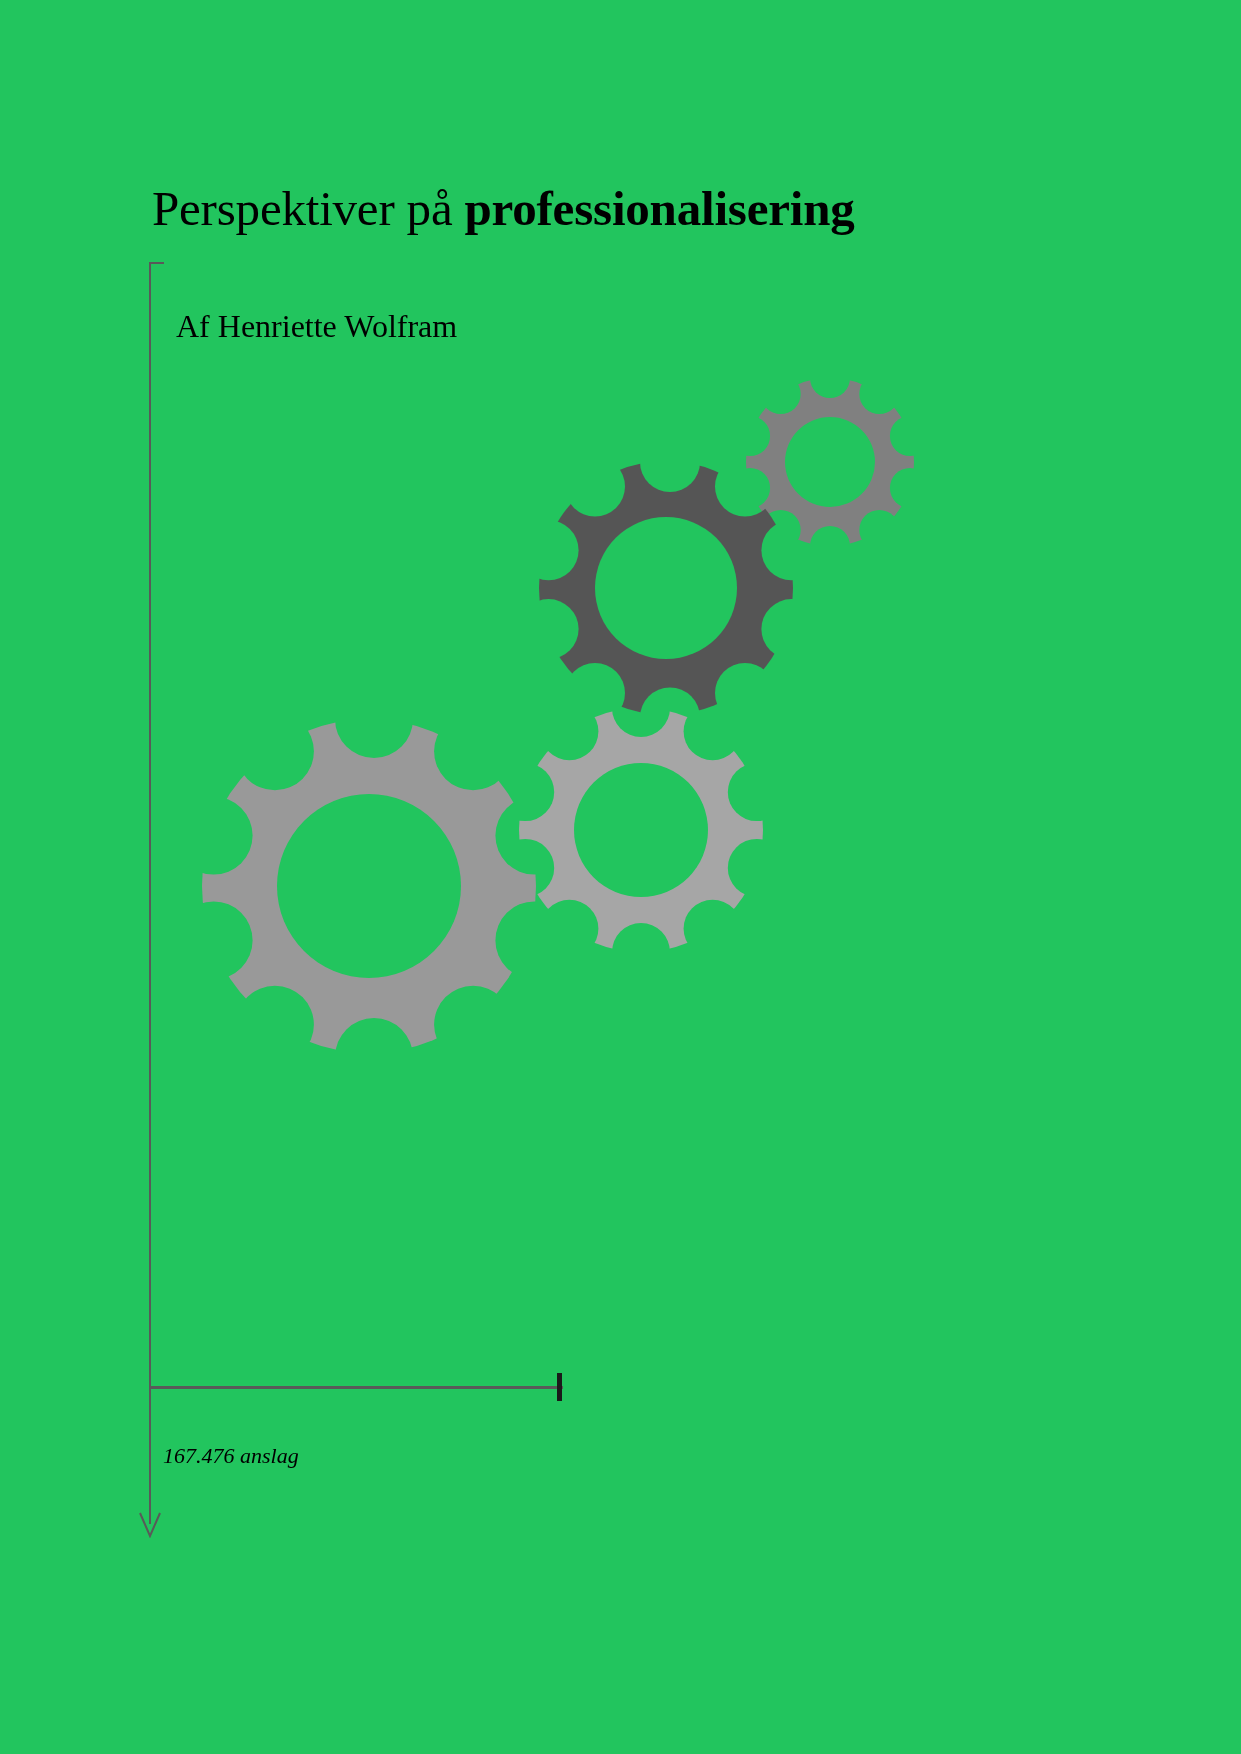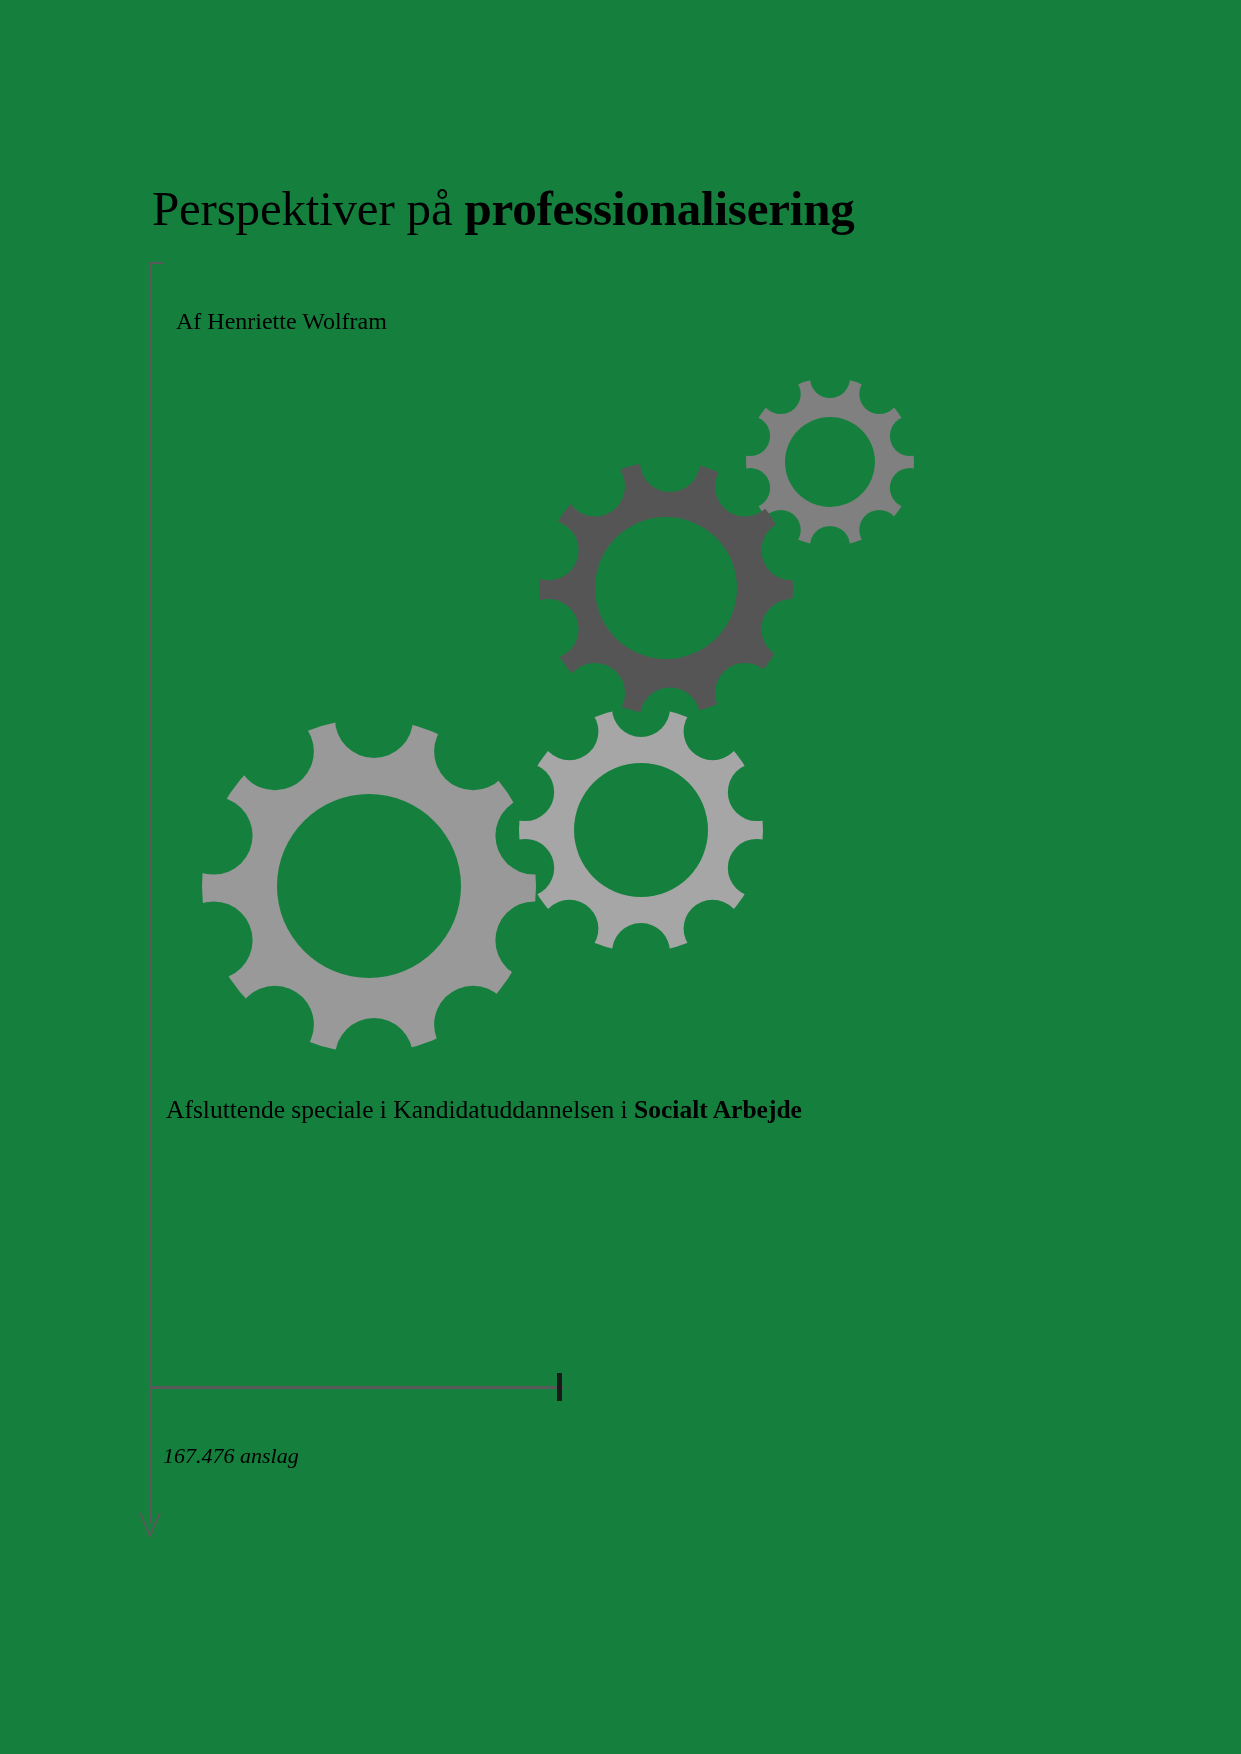--- a/index.html
+++ b/index.html
@@ -4,21 +4,21 @@
 <style>
   html, body {
     margin: 0;
     padding: 0;
     background: #ffffff;
   }
   .page {
     position: relative;
     width: 1241px;
     height: 1754px;
-    background: #15803d;
+    background: #22c55e;
     overflow: hidden;
     font-family: "Liberation Serif", "DejaVu Serif", serif;
     color: #000000;
   }
 
   
   .v-rule {
     position: absolute;
     left: 149px;
     top: 262px;
@@ -77,21 +77,21 @@
     line-height: 1.22;
     font-weight: 400;
     letter-spacing: -0.2px;
   }
   .title b { font-weight: 700; }
 
   .author {
     position: absolute;
     left: 176px;
     top: 306px;
-    font-size: 24px;
+    font-size: 32px;
     line-height: 1.3;
   }
 
   .affiliation {
     position: absolute;
     left: 166px;
     top: 1084px;
     width: 900px;
     font-size: 25.5px;
     line-height: 2.0;
@@ -205,20 +205,19 @@
     <circle cx="369" cy="886" r="167" fill="#999999" mask="url(#m-gear4)"></circle>
   </svg>
 
   <h1 class="title">
     <span><span>Perspektiver på </span><b>professionalisering</b></span><br>
   </h1>
 
   <div class="author">Af Henriette Wolfram</div>
 
   <div class="affiliation">
-    <div><span>Afsluttende speciale i Kandidatuddannelsen i </span><b>Socialt Arbejde</b></div>
   </div>
 
   <div class="colophon">
     <div class="anslag">167.476 anslag</div>
   </div>
 
 </div>
 
 </body></html>

